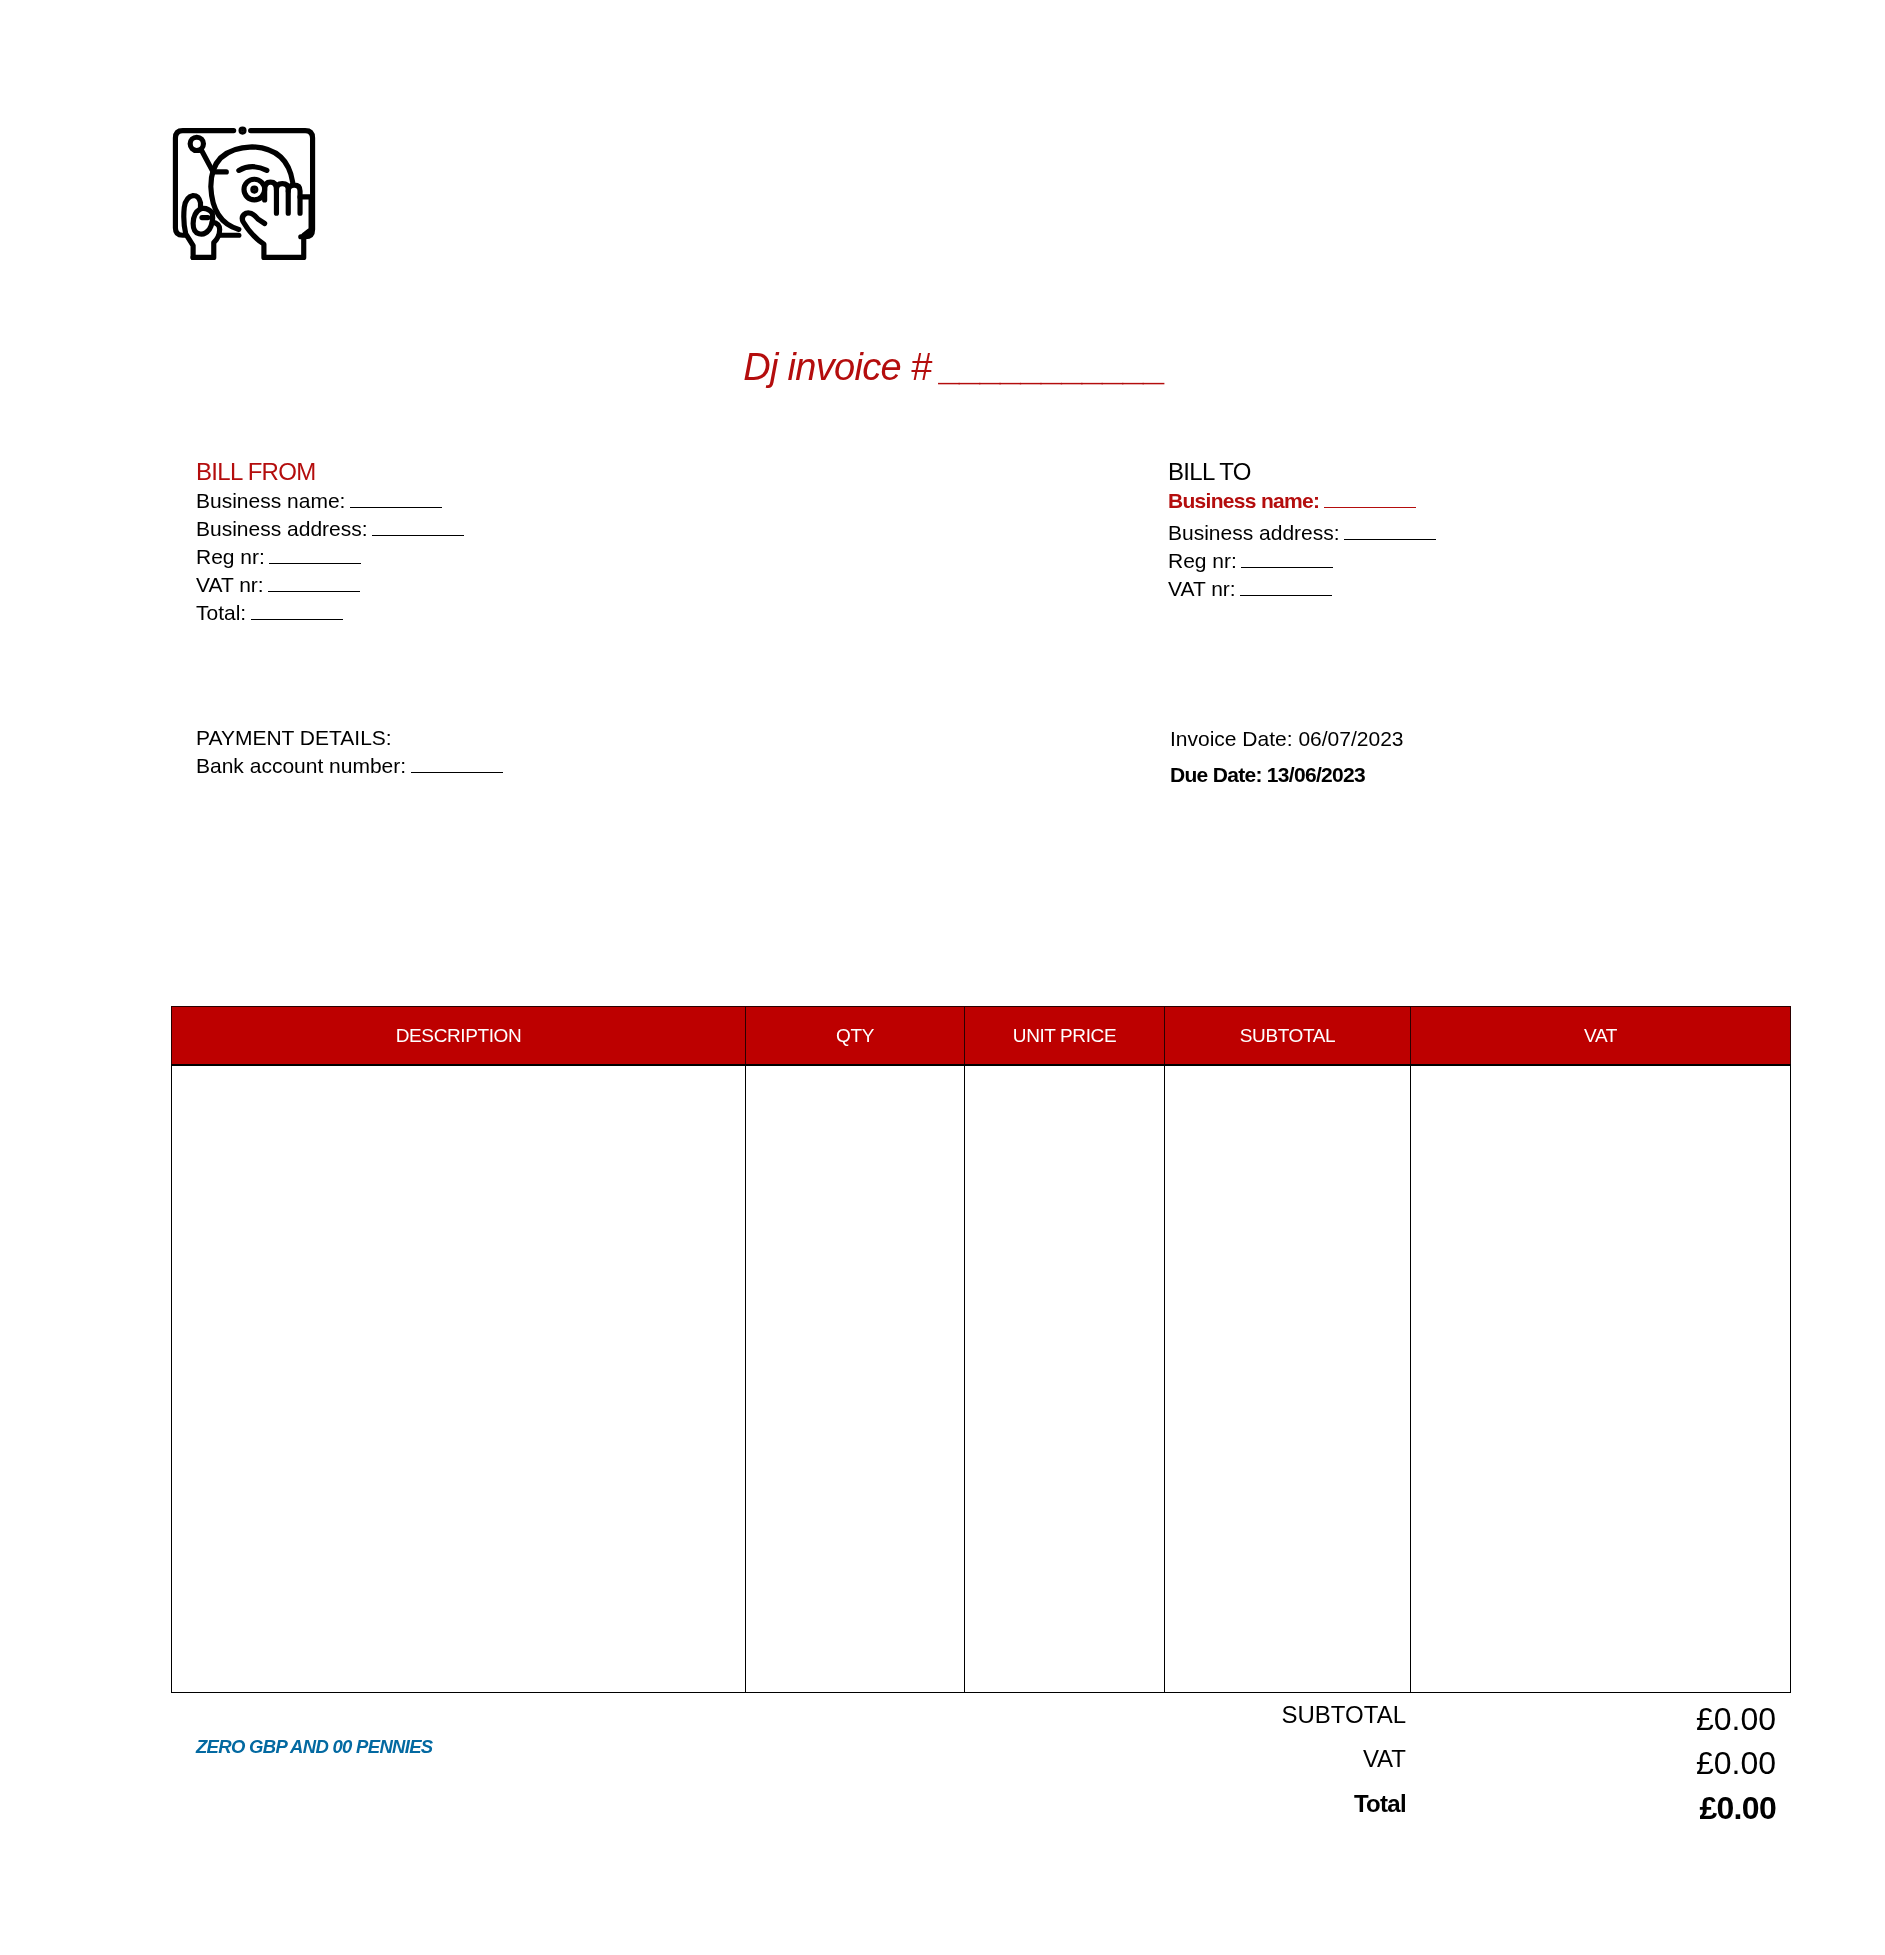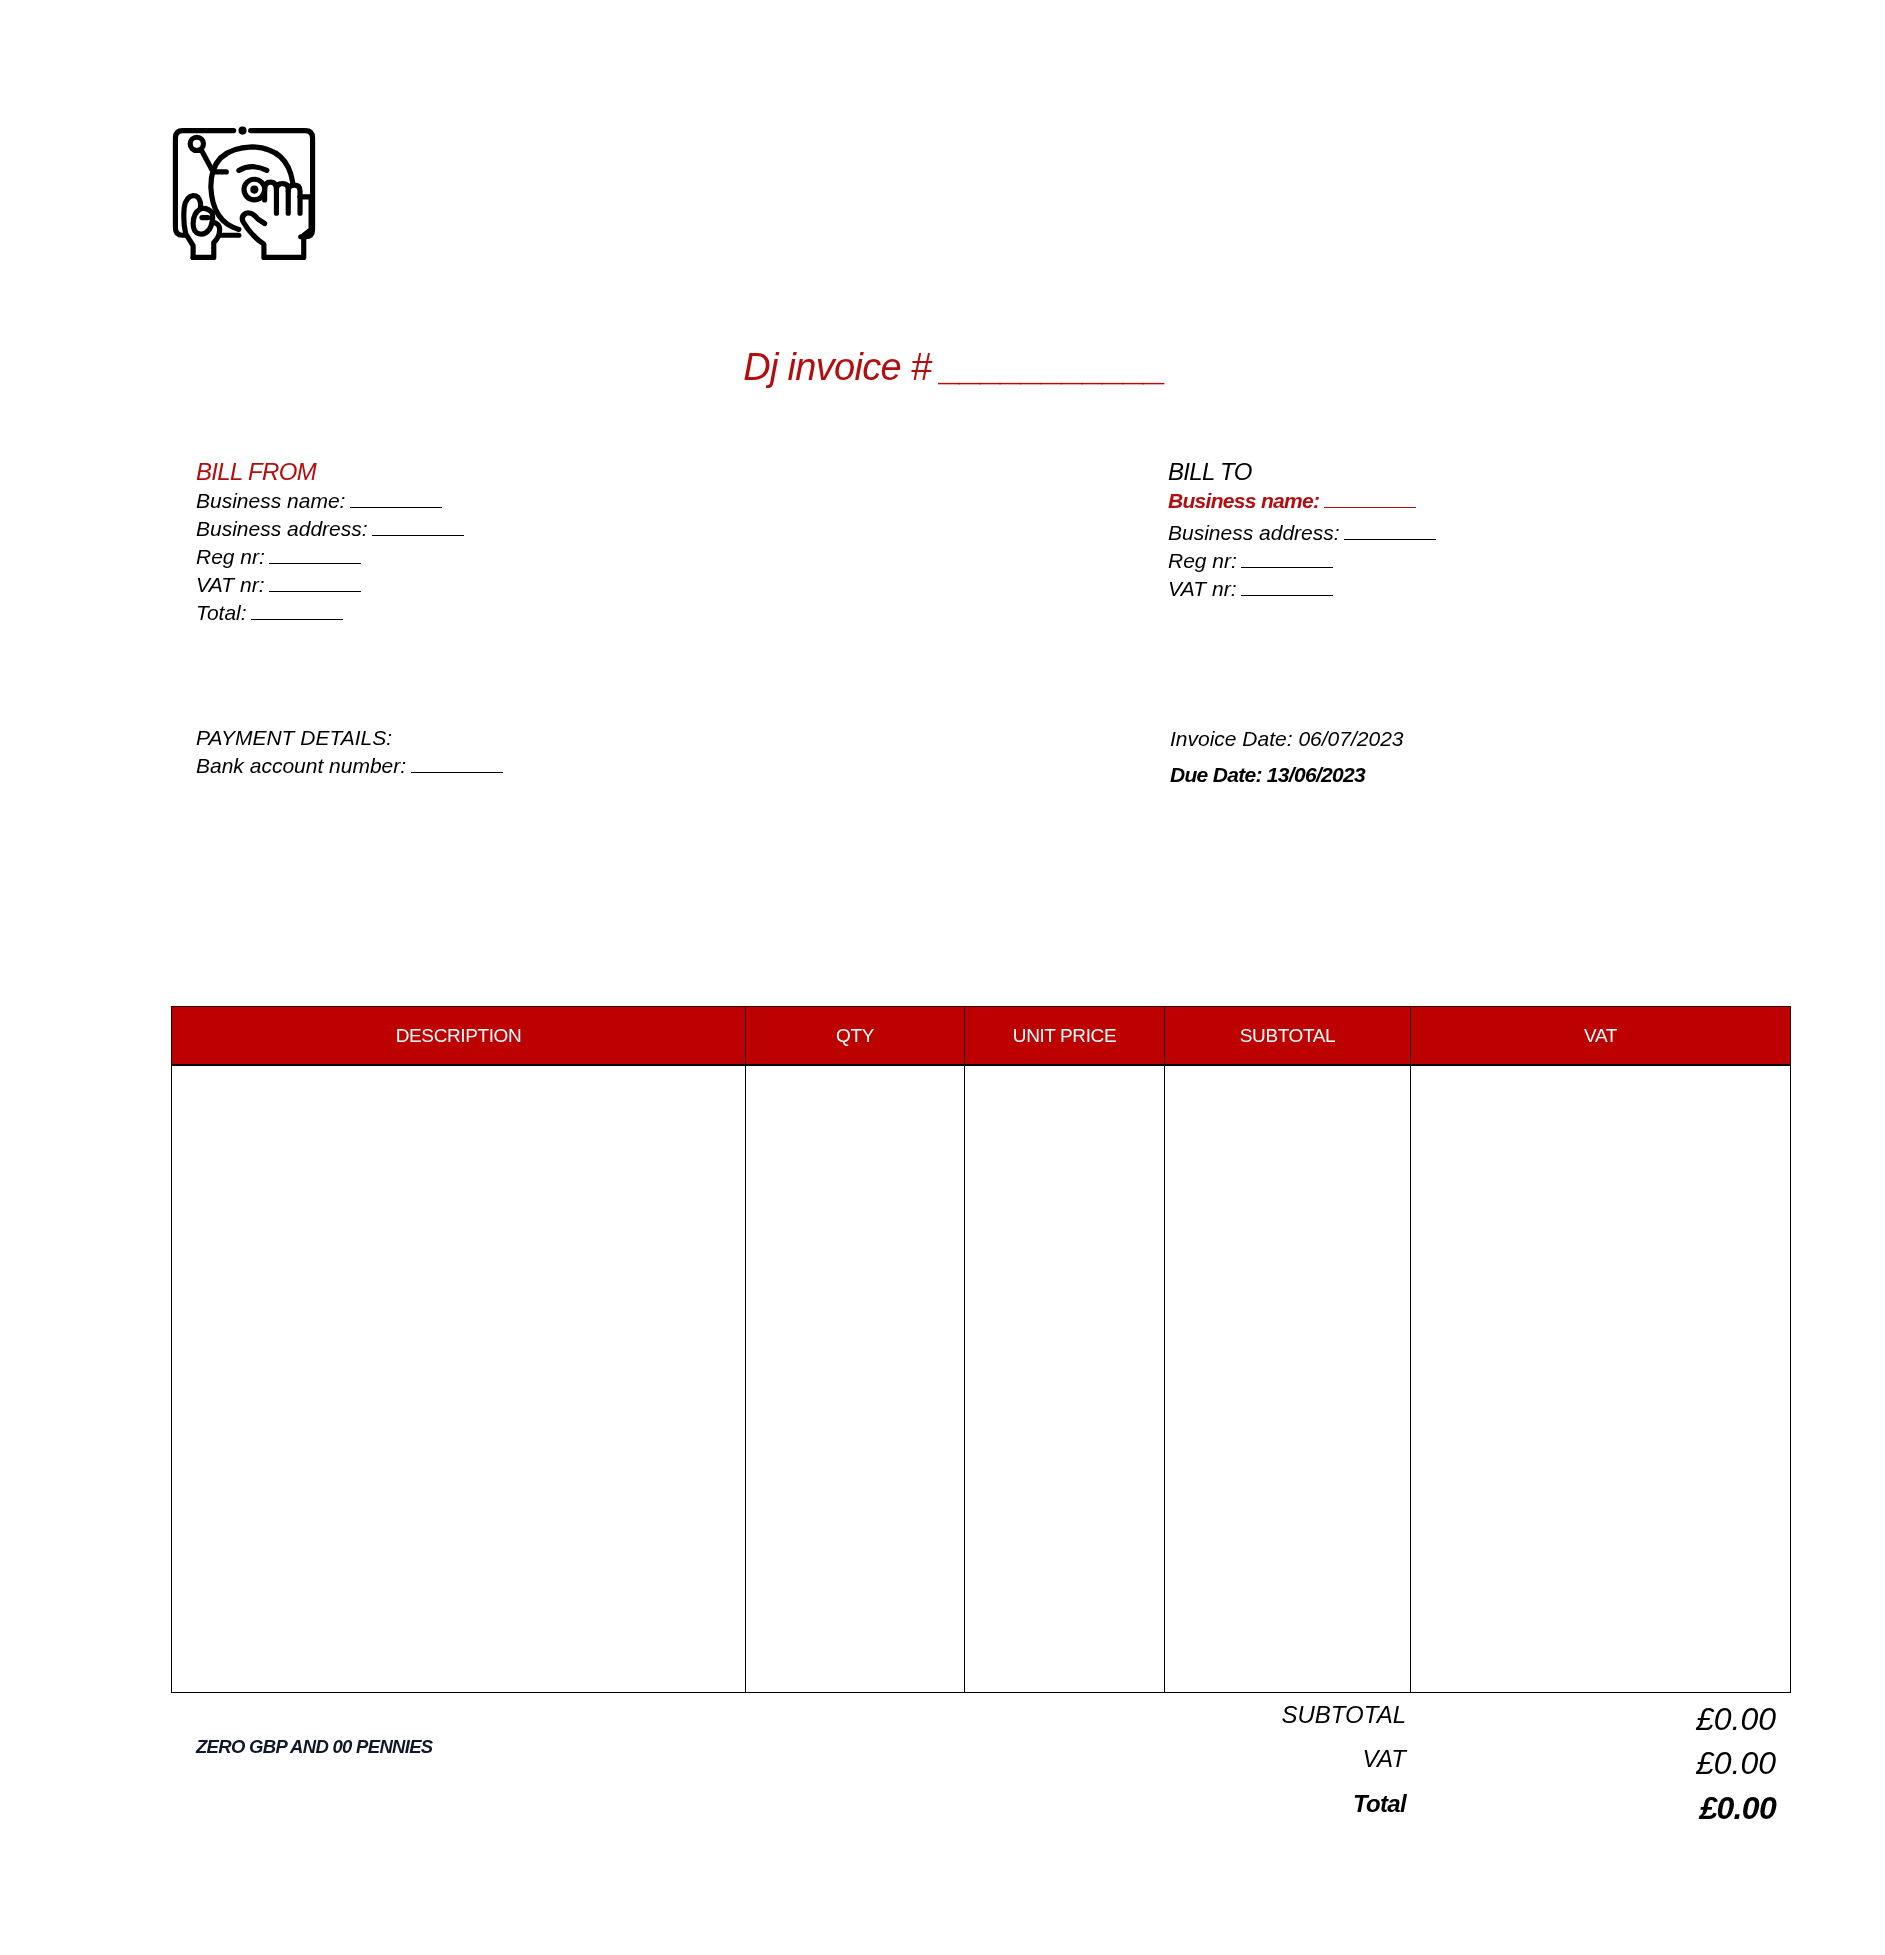--- a/index.html
+++ b/index.html
@@ -1,30 +1,30 @@
 <!DOCTYPE html>
 <html style="font-size:12px"><head>
 <meta charset="utf-8">
 <style>
   html,body{margin:0;padding:0;background:#fff;}
   body{width:1885px;height:1955px;position:relative;overflow:hidden;font-family:"Liberation Sans","DejaVu Sans",sans-serif;color:#000;}
-  .abs{position:absolute;font-style:italic;}
+  .abs{position:absolute;}
   .logo{left:171px;top:126px;width:146px;height:136px;}
   .title{left:0;width:1909px;top:346px;text-align:center;font-size:38px;font-style:italic;color:#b40d0d;letter-spacing:-0.7px;}
   .block{font-size:21px;line-height:28px;}
   .block .hdr{font-size:24px;line-height:31px;letter-spacing:-0.7px;}
   .red{color:#b40d0d;}
   .bold{font-weight:bold;}
   .blank{display:inline-block;width:92px;border-bottom:1.5px solid currentColor;height:16.3px;vertical-align:baseline;margin-left:4.4px;}
   .blank.red-line{border-bottom-color:#b40d0d;}
   table.items{position:absolute;left:171px;top:1006px;width:1619px;border-collapse:collapse;table-layout:fixed;}
   table.items th{background:#bd0000;color:#fff;font-weight:normal;font-size:19px;height:55px;border:1.5px solid #2a0000;letter-spacing:-0.4px;}
   table.items td{height:624px;border:1.5px solid #000;}
   table.items tr.body td{border-top:2.2px solid #000;}
-  .words{left:196px;top:1736px;font-size:18.5px;font-style:italic;font-weight:bold;color:#0f172a;letter-spacing:-0.7px;}
+  .words{left:196px;top:1736px;font-size:18.5px;font-style:italic;font-weight:bold;color:#0369a1;letter-spacing:-0.7px;}
   .tot-label{left:1184px;width:222px;text-align:right;font-size:24px;}
   .tot-val{left:1554px;width:222px;text-align:right;font-size:32px;}
 </style>
 </head>
 <body>
 
 <div class="abs logo">
   <svg width="146" height="136" viewBox="0 0 198 184" fill="none" stroke="#000" stroke-width="7" stroke-linecap="round" stroke-linejoin="round">
     <path d="M108 6 H182 Q192 6 192 16 V140 Q192 150 182 150 H176"></path>
     <path d="M85 6 H16 Q6 6 6 16 V138 Q6 148 16 148 H20"></path>

